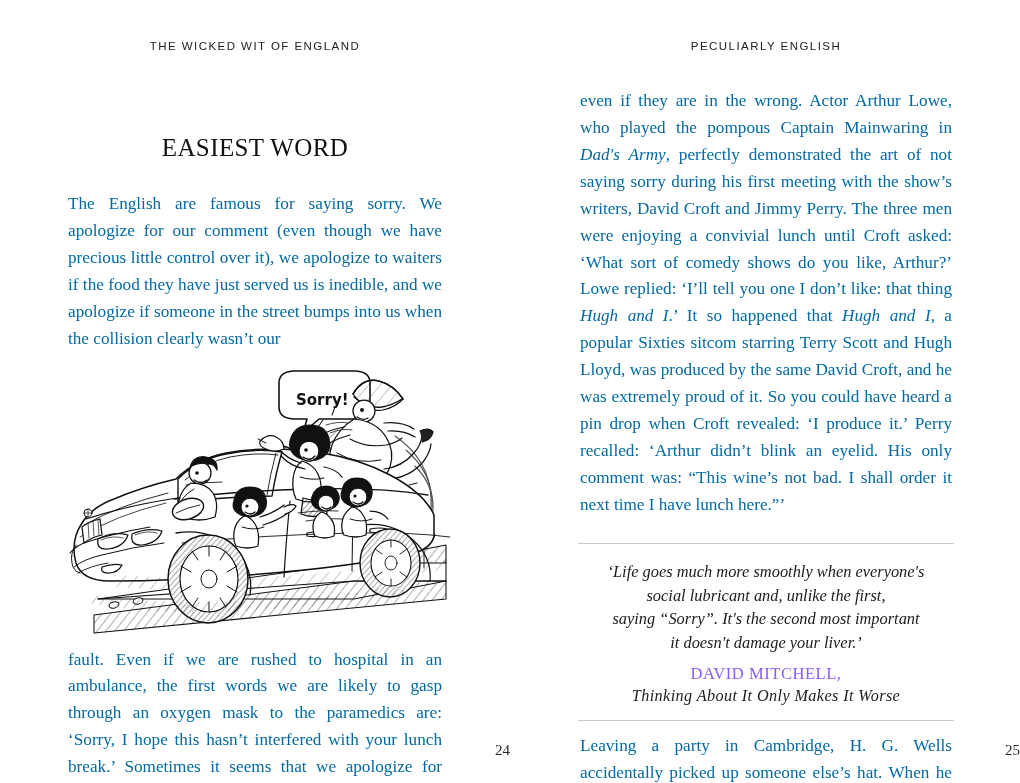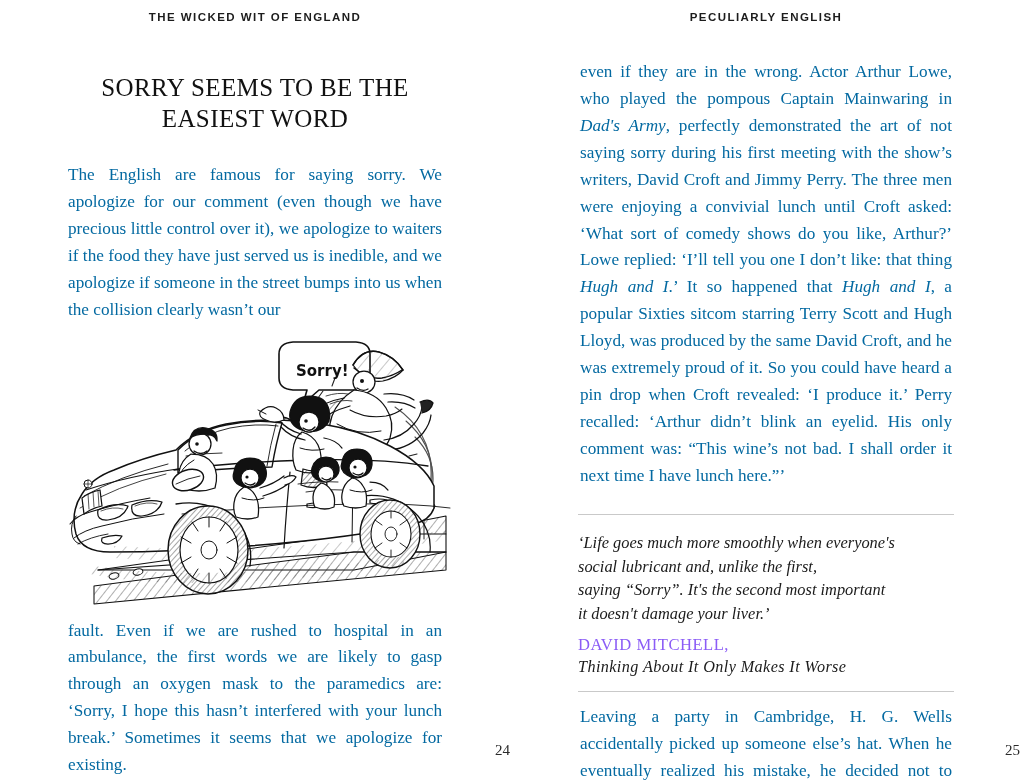--- a/index.html
+++ b/index.html
@@ -30,23 +30,23 @@
   }
 
   .page-left  { padding: 0 56px 0 56px; }
   .page-right { padding: 0 56px 0 58px; }
 
   .running-head {
     text-align: center;
     font-family: "Liberation Sans", "DejaVu Sans", sans-serif;
     font-size: 11.5px;
     letter-spacing: 1.45px;
-    font-weight: 700;
+    font-weight: 400;
     color: #1c1c1c;
-    padding-top: 11px;
+    padding-top: 40px;
     height: 20px;
   }
 
   .chapter-title {
     text-align: center;
     font-family: "Liberation Serif", "DejaVu Serif", serif;
     font-size: 25px;
     line-height: 1.22;
     letter-spacing: 0.4px;
     font-weight: 400;
@@ -75,20 +75,21 @@
     margin: 14px 0 12px -2px;
   }
   .illustration svg { display: block; }
 
   
   .quote-block {
     margin: 24px 10px 0 10px;
     border-top: 1px solid #c9c9c9;
     border-bottom: 1px solid #c9c9c9;
     padding: 16px 0 14px 0;
+    text-align: center;
   }
   .quote-line {
     font-style: italic;
     font-size: 16.4px;
     line-height: 1.45;
     color: #1b1b1b;
   }
   .quote-attrib {
     font-size: 16.6px;
     letter-spacing: 0.5px;
@@ -126,21 +127,21 @@
 </head>
 <body>
 
 <div class="spread">
 
   <div class="page page-left">
 
     <div class="running-head">THE WICKED WIT OF ENGLAND</div>
 
     <h1 class="chapter-title">
-      <span>SORRY SEEMS TO BE THE</span><br>
+      <br>
       <span>EASIEST WORD</span>
     </h1>
 
     <p class="body first">The English are famous for saying sorry. We apologize for our comment (even though we have precious little control over it), we apologize to waiters if the food they have just served us is inedible, and we apologize if someone in the street bumps into us when the collision clearly wasn’t our</p>
 
     <div class="illustration">
       <svg width="398" height="268" viewBox="0 0 398 268" xmlns="http://www.w3.org/2000/svg">
         <defs>
           <pattern id="hatchR" width="7" height="7" patternTransform="rotate(38)" patternUnits="userSpaceOnUse">
             <line x1="0" y1="0" x2="0" y2="7" stroke="#333" stroke-width="0.8"></line>

